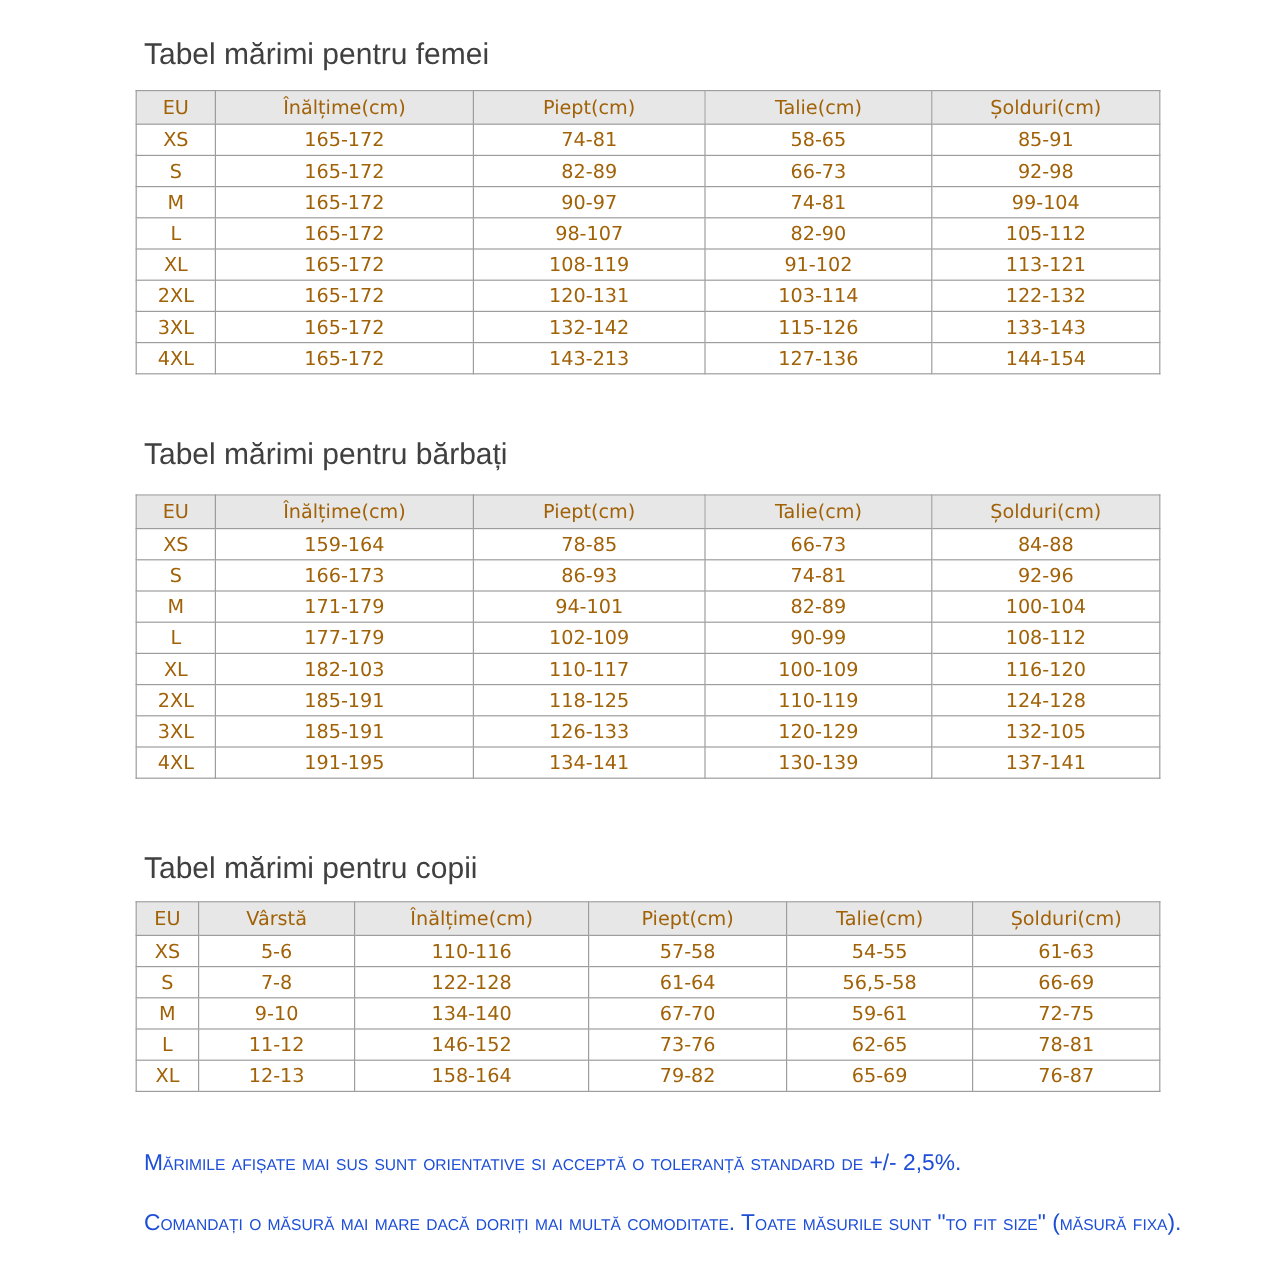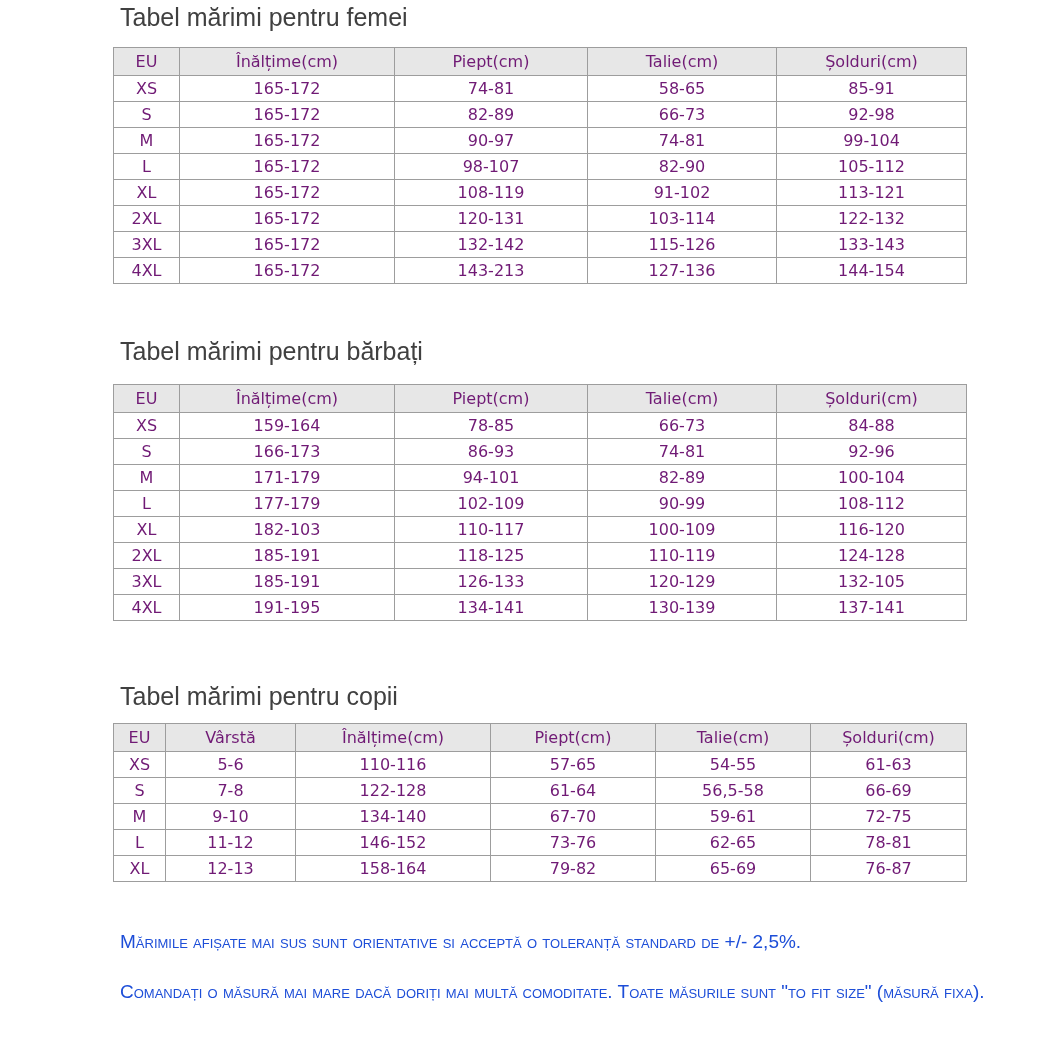--- a/index.html
+++ b/index.html
@@ -17,32 +17,32 @@
     box-sizing: border-box;
   }
   h2.table-title {
     font-family: "Liberation Sans", sans-serif;
     font-weight: 400;
     font-size: 25px;
     line-height: 34px;
     color: #404040;
     margin: 0 0 0 120px;
   }
-  #title-0 { padding-top: 0; }
+  #title-0 { padding-top: 28px; }
   #title-1 { margin-top: 50px; }
   #title-2 { margin-top: 58px; }
 
   table.size-table {
     border-collapse: collapse;
     table-layout: fixed;
     width: 853px;
     margin-left: 113px;
     font-family: "DejaVu Sans", sans-serif;
     font-size: 16px;
-    color: #701a75;
+    color: #a16207;
   }
   #table-0 { margin-top: 13px; }
   #table-1 { margin-top: 16px; }
   #table-2 { margin-top: 10px; }
 
   table.size-table th,
   table.size-table td {
     border: 1px solid #9d9d9d;
     text-align: center;
     vertical-align: middle;
@@ -258,21 +258,21 @@
           <th>Piept(cm)</th>
           <th>Talie(cm)</th>
           <th>Șolduri(cm)</th>
         </tr>
       </thead>
       <tbody>
         <tr>
           <td>XS</td>
           <td>5-6</td>
           <td>110-116</td>
-          <td>57-65</td>
+          <td>57-58</td>
           <td>54-55</td>
           <td>61-63</td>
         </tr>
         <tr>
           <td>S</td>
           <td>7-8</td>
           <td>122-128</td>
           <td>61-64</td>
           <td>56,5-58</td>
           <td>66-69</td>

